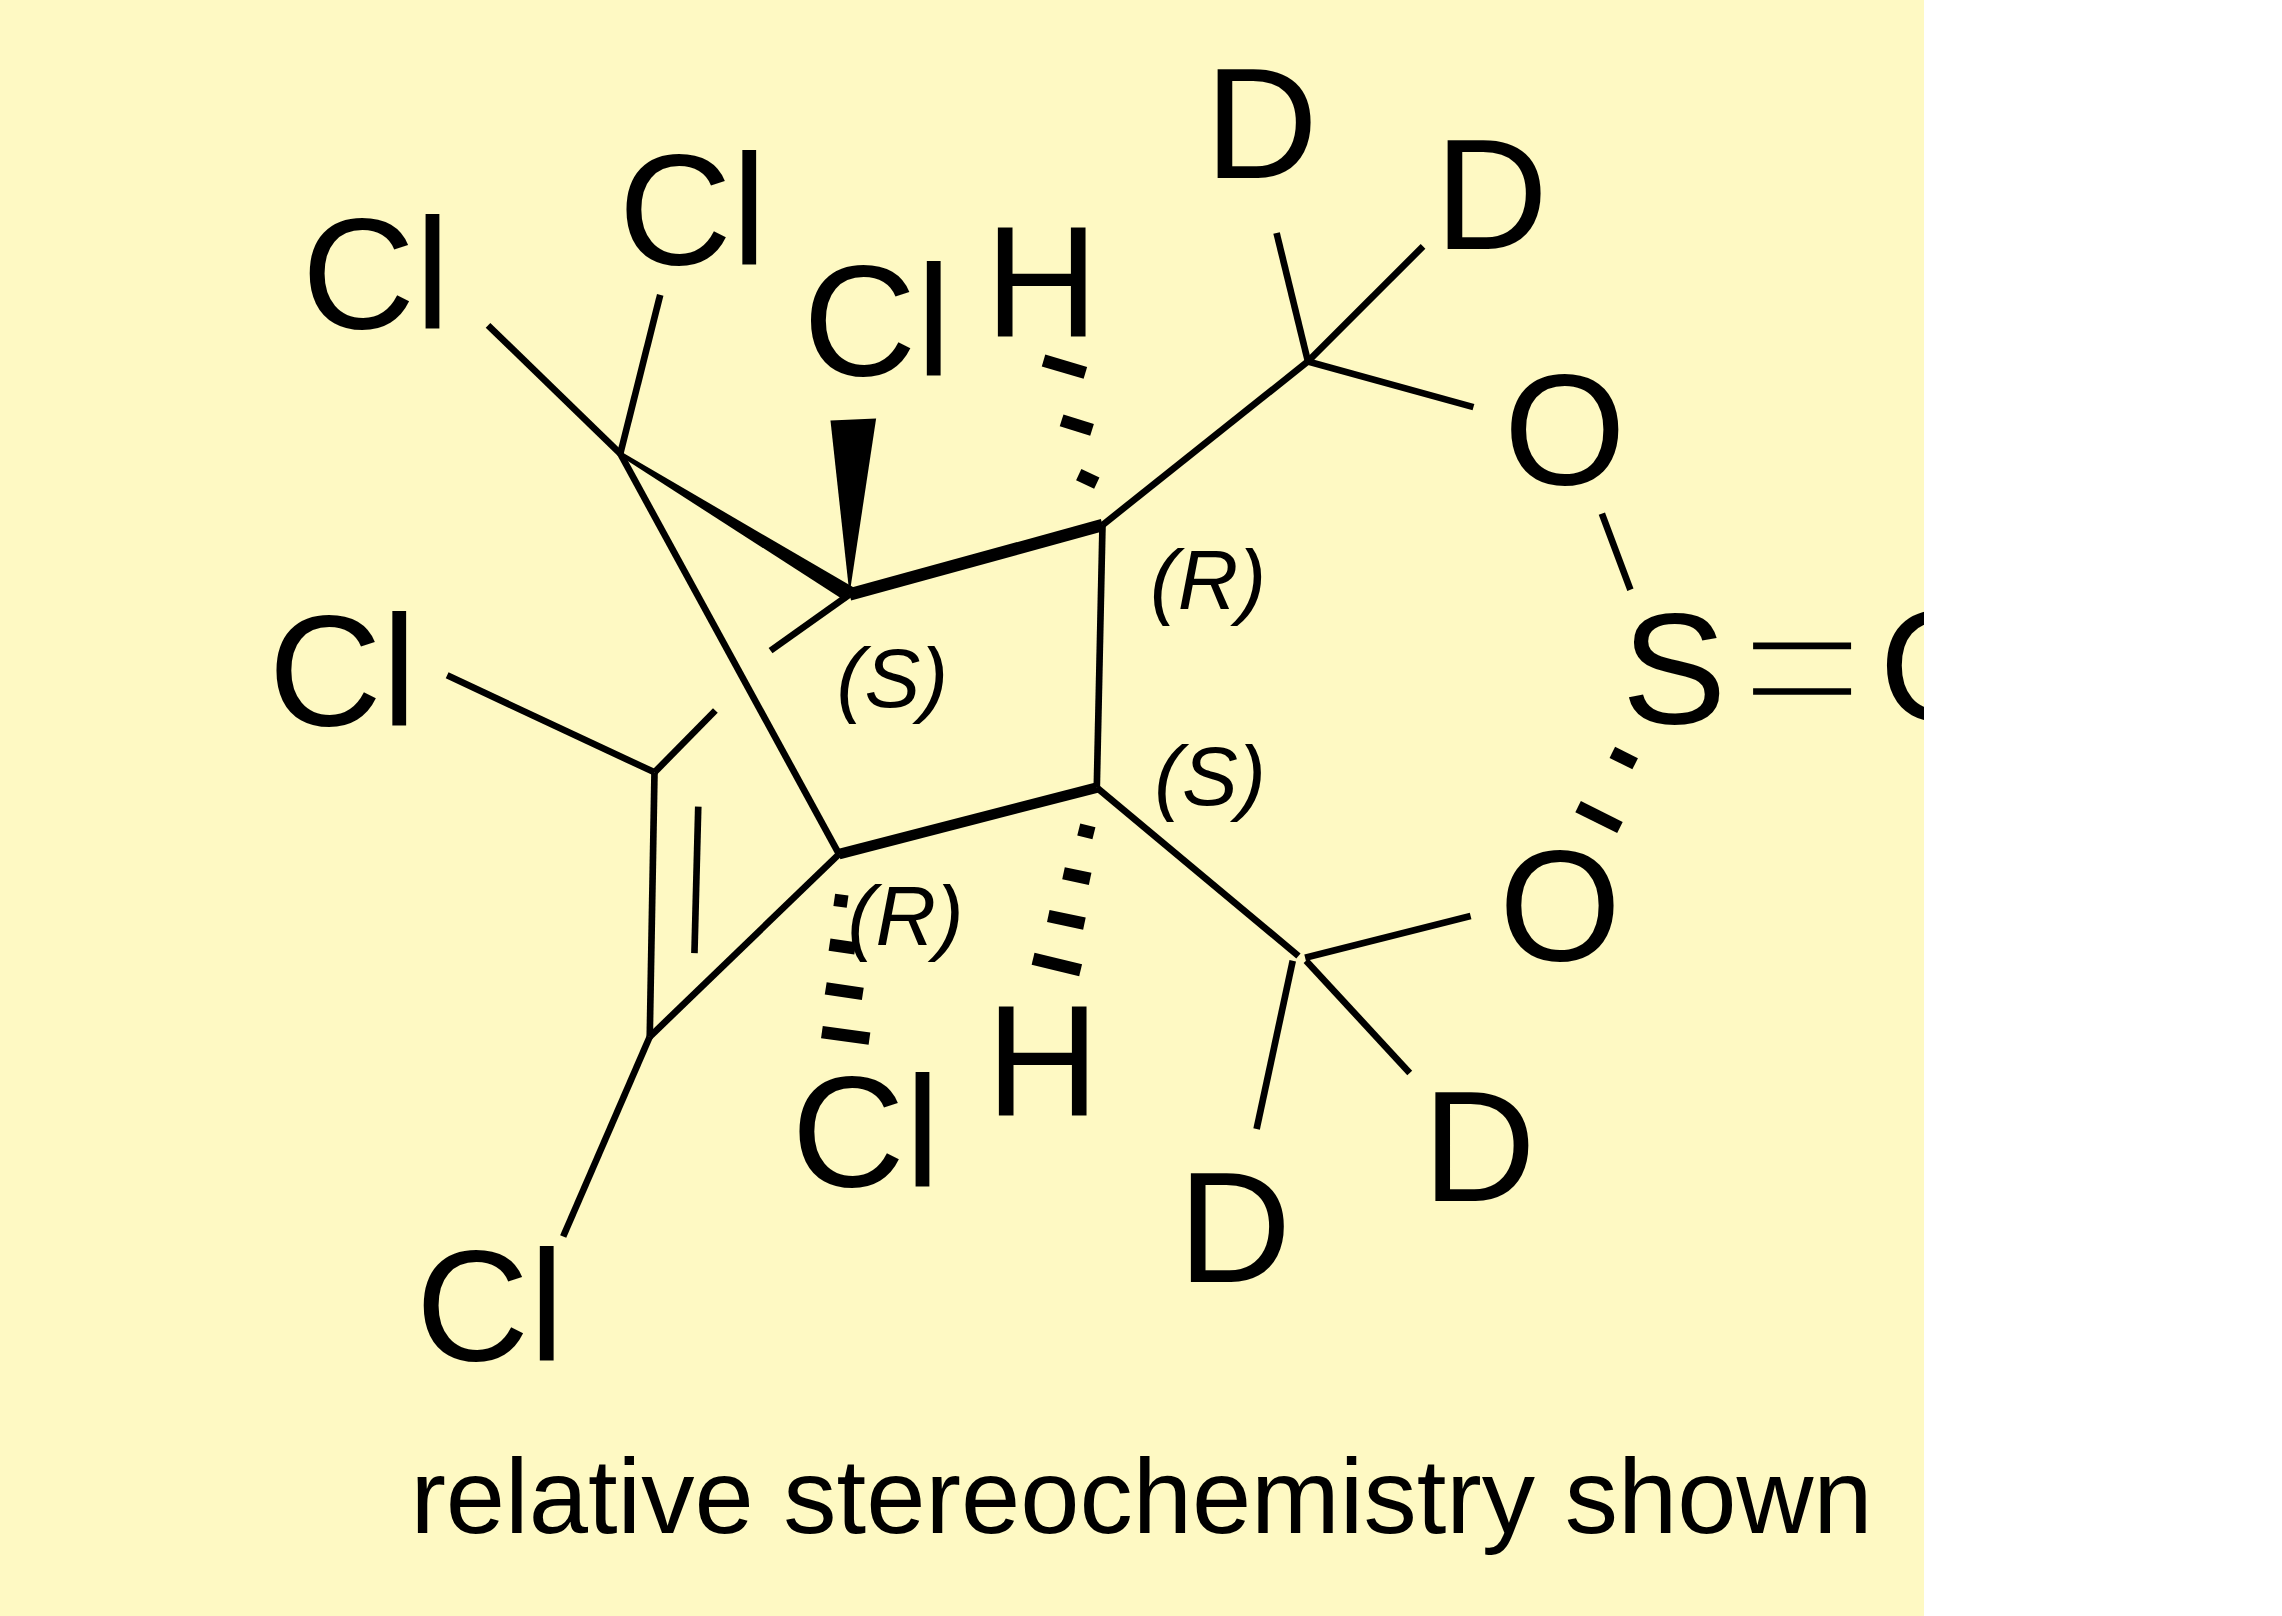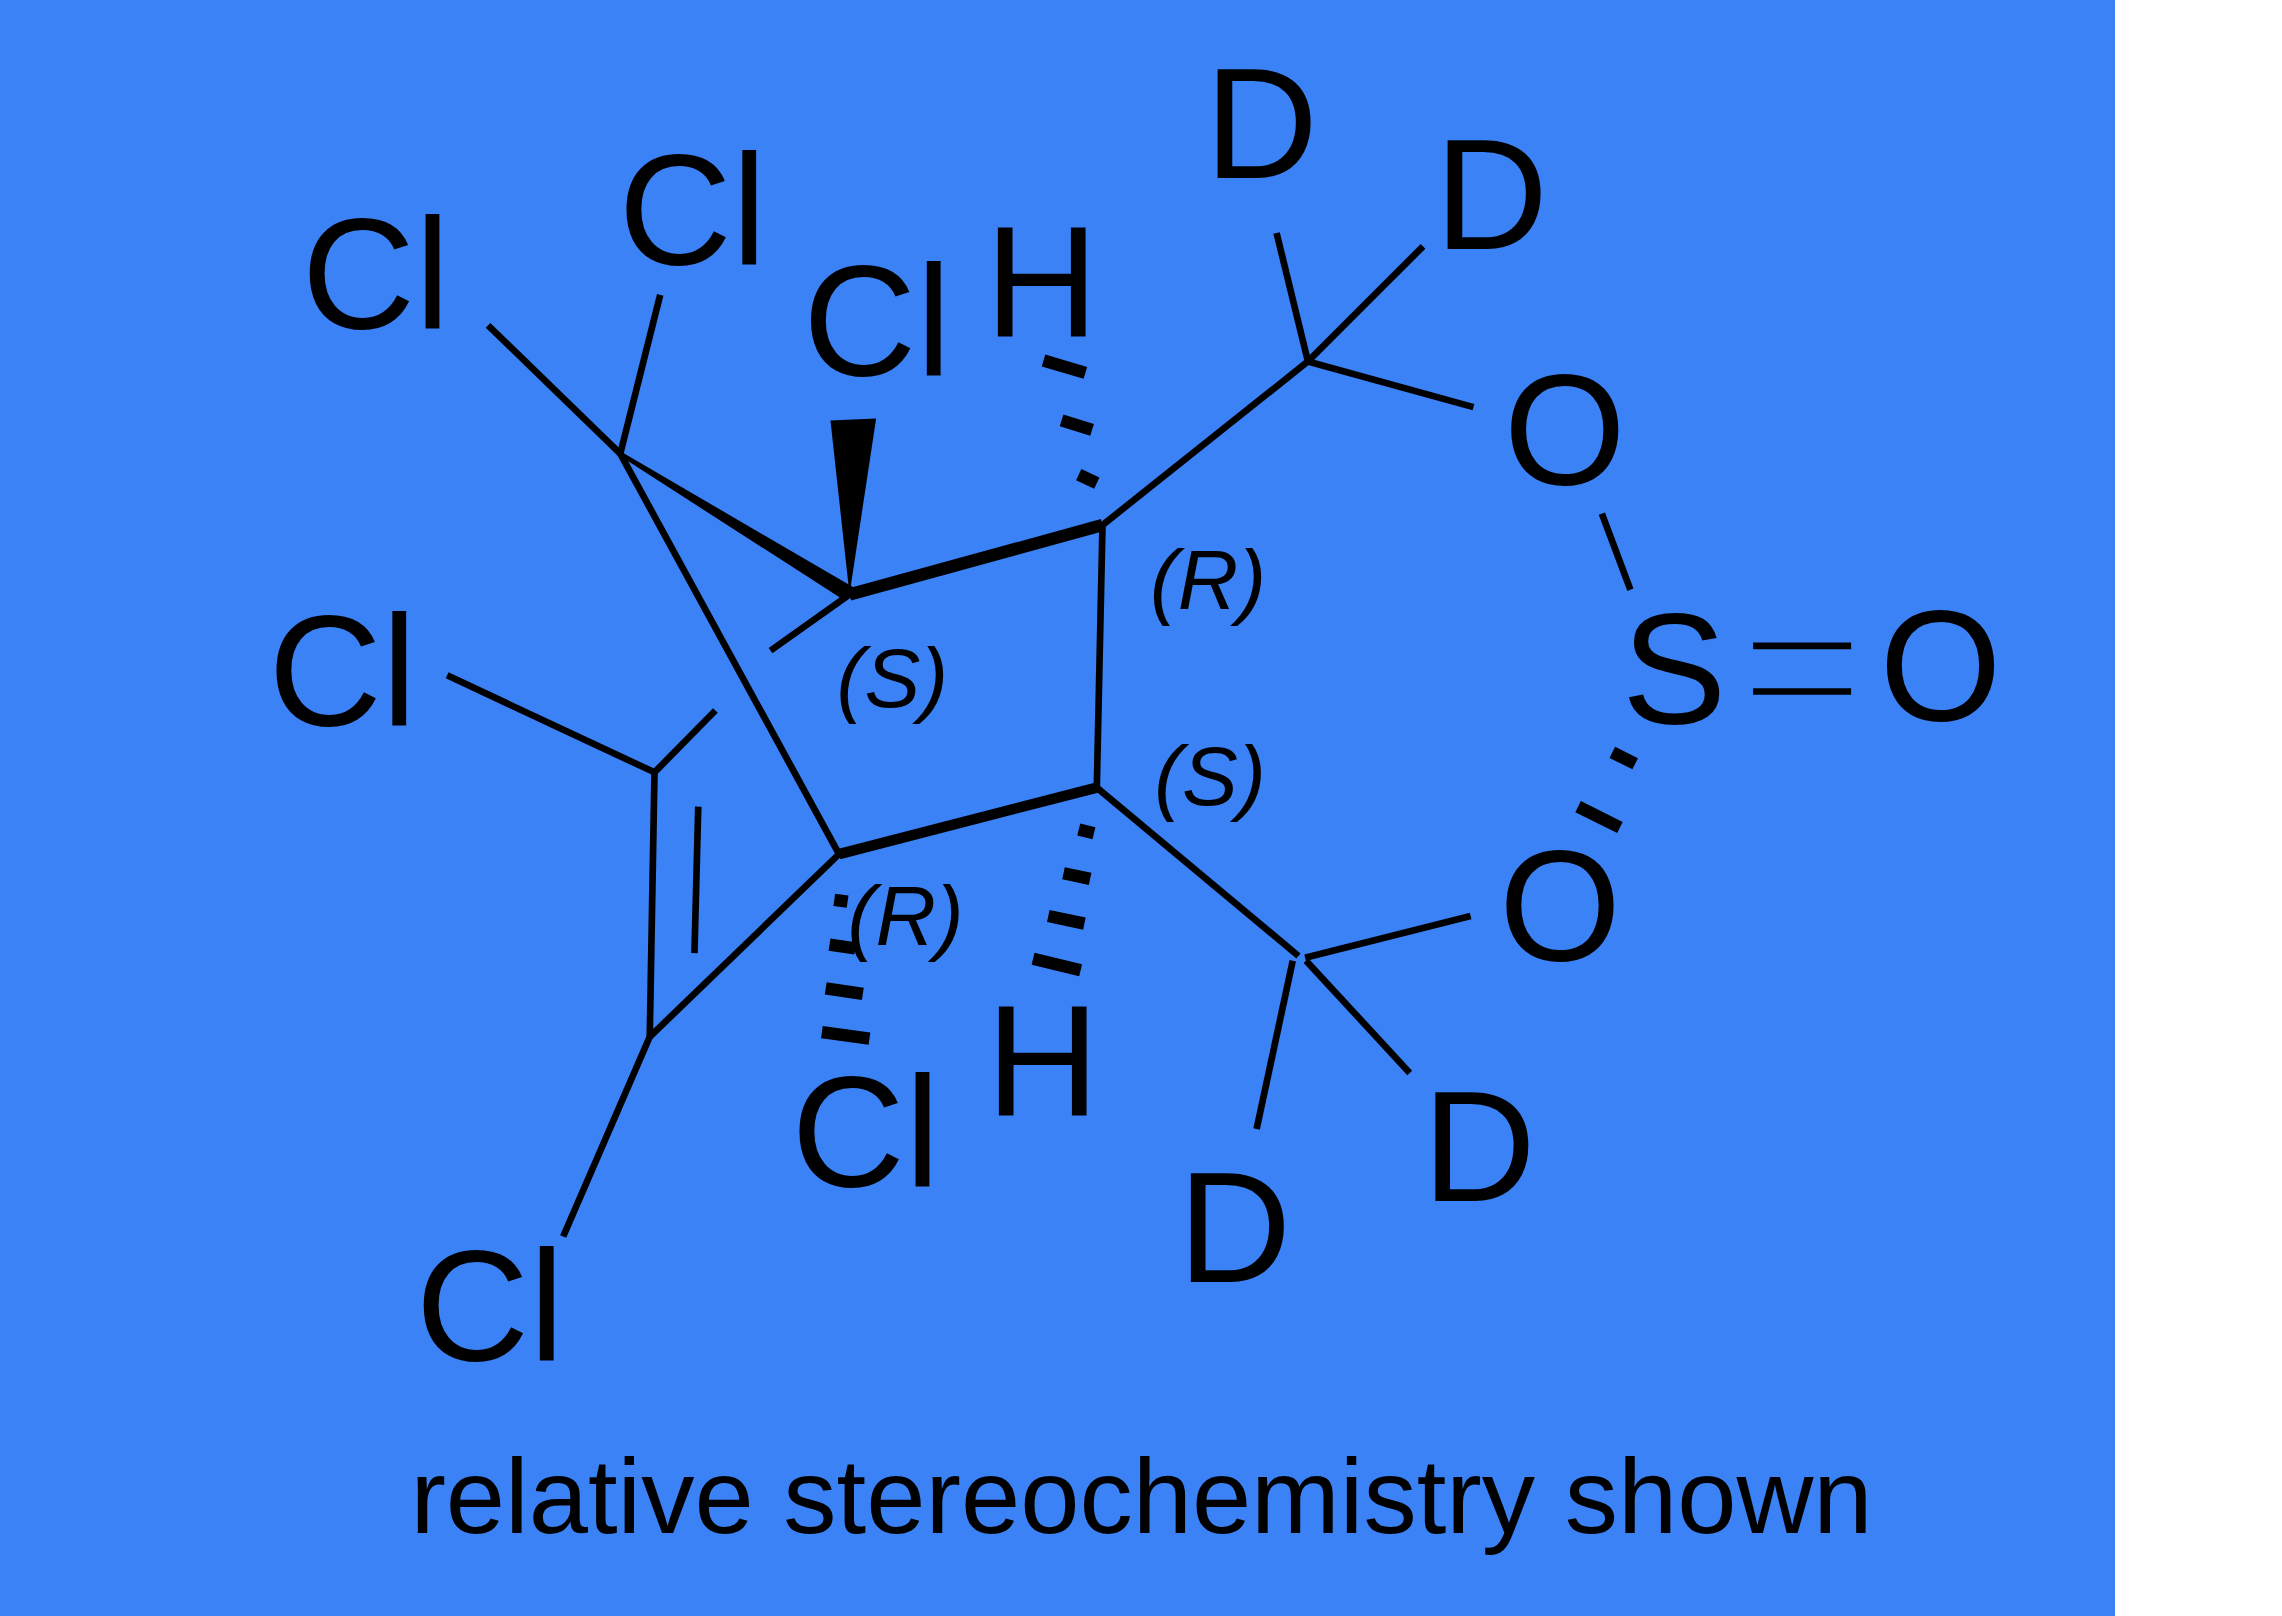--- a/index.html
+++ b/index.html
@@ -1,16 +1,16 @@
 <!DOCTYPE html>
 <html style="font-size:15px"><head>
 <meta charset="utf-8">
 <style>
   html,body{margin:0;padding:0;background:#ffffff;}
-  .page{position:relative;width:2115px;height:1617px;background:#3b82f6;overflow:hidden;}
+  .page{position:relative;width:1924px;height:1617px;background:#fef9c3;overflow:hidden;}
   svg{display:block;}
   text{font-family:"Liberation Sans", sans-serif;}
   .stereo{font-style:italic;}
 </style>
 </head>
 <body>
 
 <div class="page">
   <svg id="mol-svg" xmlns="http://www.w3.org/2000/svg" width="2283" height="1617" viewBox="0 0 2400 1700">
     <g id="layer-bonds">

